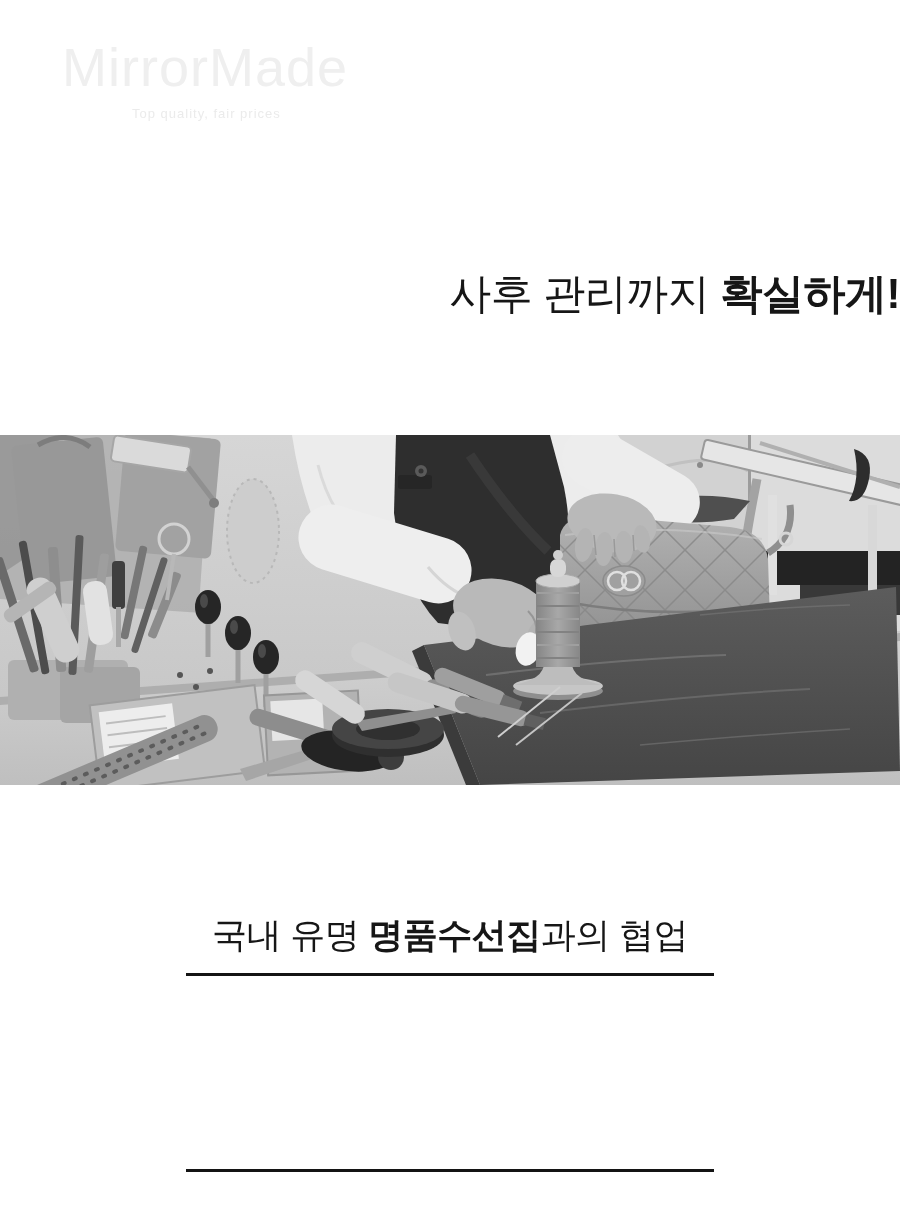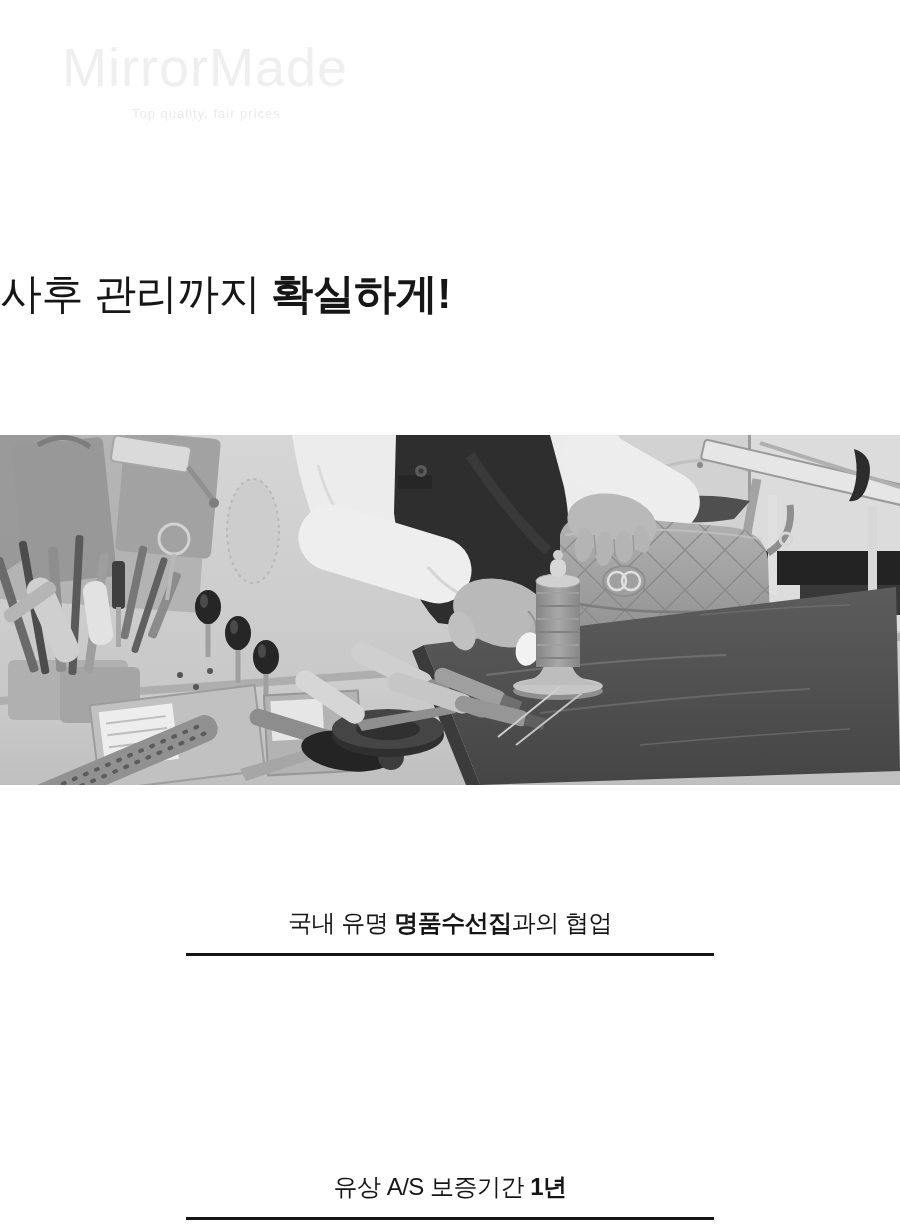--- a/index.html
+++ b/index.html
@@ -6,30 +6,30 @@
   .page{
     position:relative;width:900px;height:1229px;background:var(--page-bg,#ffffff);
     overflow:hidden;font-family:"Liberation Sans","DejaVu Sans",sans-serif;
   }
   
   .watermark{position:absolute;left:62px;top:40px;user-select:none;}
   .wm-logo{font-size:54px;font-weight:400;letter-spacing:1px;color:var(--watermark-logo,#efefef);line-height:1;}
   .wm-tagline{margin-top:12px;margin-left:70px;font-size:13px;font-weight:400;letter-spacing:1px;color:var(--watermark-tagline,#ebebeb);}
   
   .heading{
-    position:absolute;top:268px;left:0;width:900px;margin:0;text-align:left;
+    position:absolute;top:268px;left:0;width:900px;margin:0;text-align:right;
     font-size:42px;line-height:52px;font-weight:500;letter-spacing:-0.5px;color:var(--text,#161616);
   }
   .heading b{font-weight:800;}
   
   .photo{position:absolute;top:435px;left:0;width:900px;height:350px;margin:0;}
   .photo svg{display:block;}
   
   .feature{position:absolute;left:0;width:900px;text-align:center;color:var(--text,#161616);}
-  .feature .txt{margin:4px;font-size:24px;line-height:44px;font-weight:400;letter-spacing:-0.5px;}
+  .feature .txt{margin:16px;font-size:35px;line-height:44px;font-weight:400;letter-spacing:-0.5px;}
   .feature .txt b{font-weight:700;}
   .rule{width:528px;height:3px;background:var(--rule,#141414);margin:8px auto 0;}
   .f1{top:897px;}
   .f2{top:1031px;}
   .f3{top:1161px;}
 </style>
 </head>
 <body>
 
 <div class="page">
@@ -301,17 +301,16 @@
     </svg>
   </figure>
 
   <div class="feature f1">
     <p class="txt"><span>국내 유명 </span><b>명품수선집</b><span>과의 협업</span></p>
     <div class="rule"></div>
   </div>
 
 
   <div class="feature f3">
-    <p class="txt"><span>유상 A/S 보증기간 </span><b>1년</b><span></span></p>
     <div class="rule"></div>
   </div>
 
 </div>
 
 </body></html>

